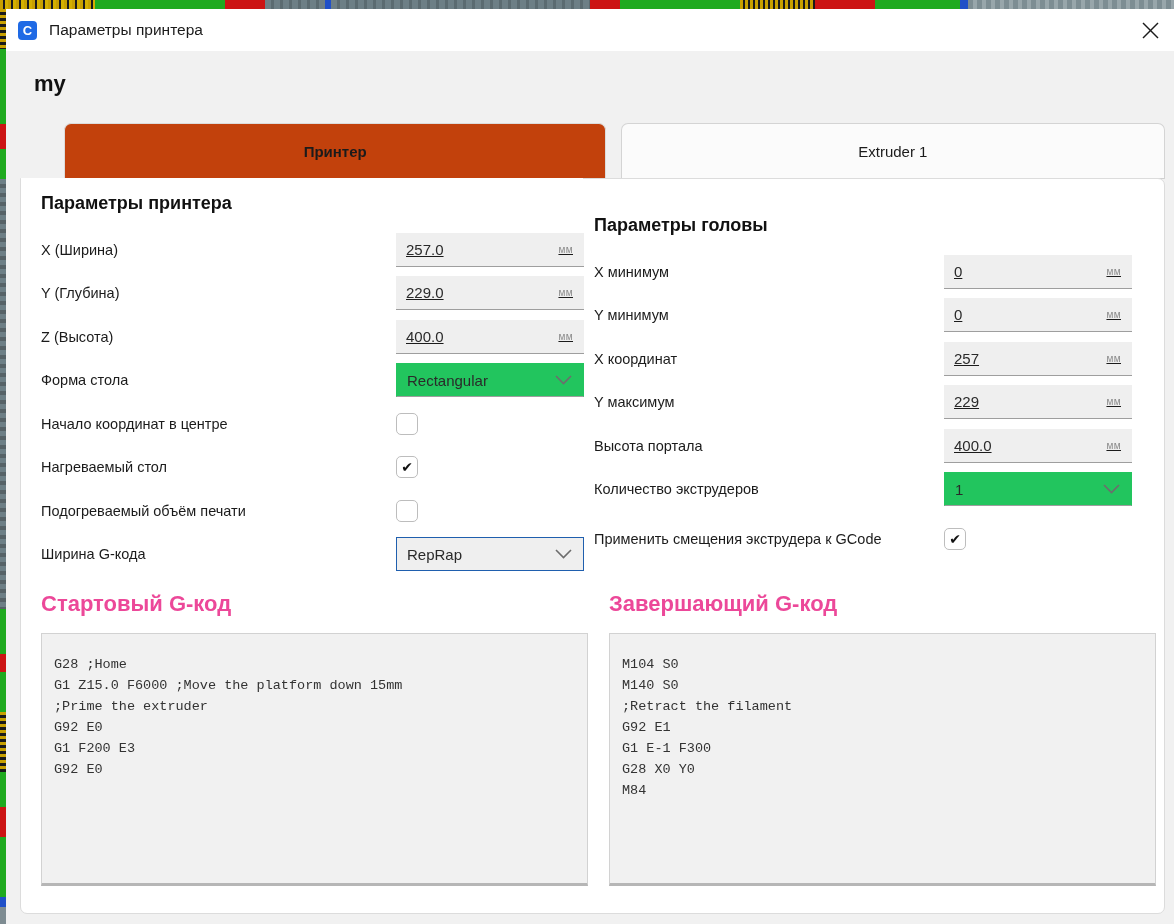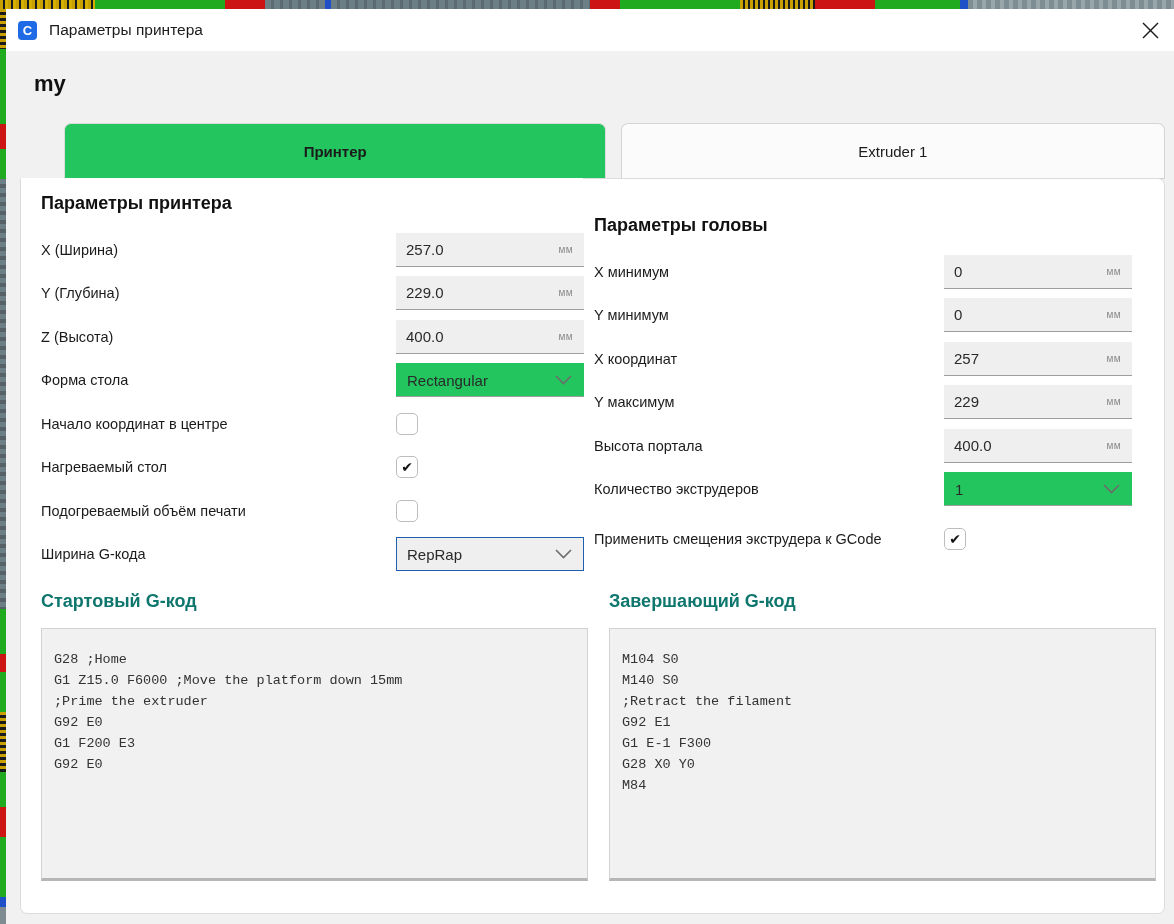--- a/index.html
+++ b/index.html
@@ -105,21 +105,21 @@
     border: 1px solid #d9d9d9;
     border-bottom: none;
     border-radius: 7px 7px 0 0;
     cursor: pointer;
     background: #ffffff;
     color: #1b1b1b;
   }
   #tab-printer {
     width: 564px;
     font-weight: bold;
-    background: #22c55e;
+    background: #c2410c;
     border-color: #dcdcdc;
     margin-left: 44px;
   }
   #tab-spacer { width: 15px; }
   #tab-extruder-1 {
     width: 566px;
     background: #fbfbfb;
     border: 1px solid #d4d4d4;
     border-bottom: 1px solid #cfcfcf;
   }
@@ -158,20 +158,21 @@
   .col-right .row-label { width: 350px; }
 
   
   .field {
     position: relative;
     width: 188px; height: 34px;
     background: #efefef;
     border-bottom: 1px solid #9e9e9e;
     display: flex; align-items: center;
     cursor: text;
+    text-decoration: underline;
   }
   .field .value {
     font-size: 15px; color: #2a2a2a; padding-left: 10px; flex: 1;
   }
   .field .unit {
     font-size: 10px; color: #8a8a8a; padding-right: 11px;
     letter-spacing: .4px;
   }
 
   .combo {
@@ -200,21 +201,21 @@
   }
   .checkbox .tick {
     font-size: 14px; color: #111; line-height: 1;
     font-family: "DejaVu Sans", sans-serif;
   }
 
   
   .gcode-block-left  { position: absolute; left: 20px;  top: 412px; width: 553px; }
   .gcode-block-right { position: absolute; left: 588px; top: 412px; width: 553px; }
   .gcode-title {
-    font-size: 18px; font-weight: bold; color: #0f766e;
+    font-size: 22px; font-weight: bold; color: #ec4899;
     margin: 0 0 16px 0;
   }
   .gcode-area {
     width: 547px; height: 253px;
     background: #f1f1f1;
     border: 1px solid #d2d2d2;
     border-bottom: 3px solid #b6b6b6;
     padding: 20px 12px;
     font-family: "Liberation Mono", monospace;
     font-size: 13.5px;

